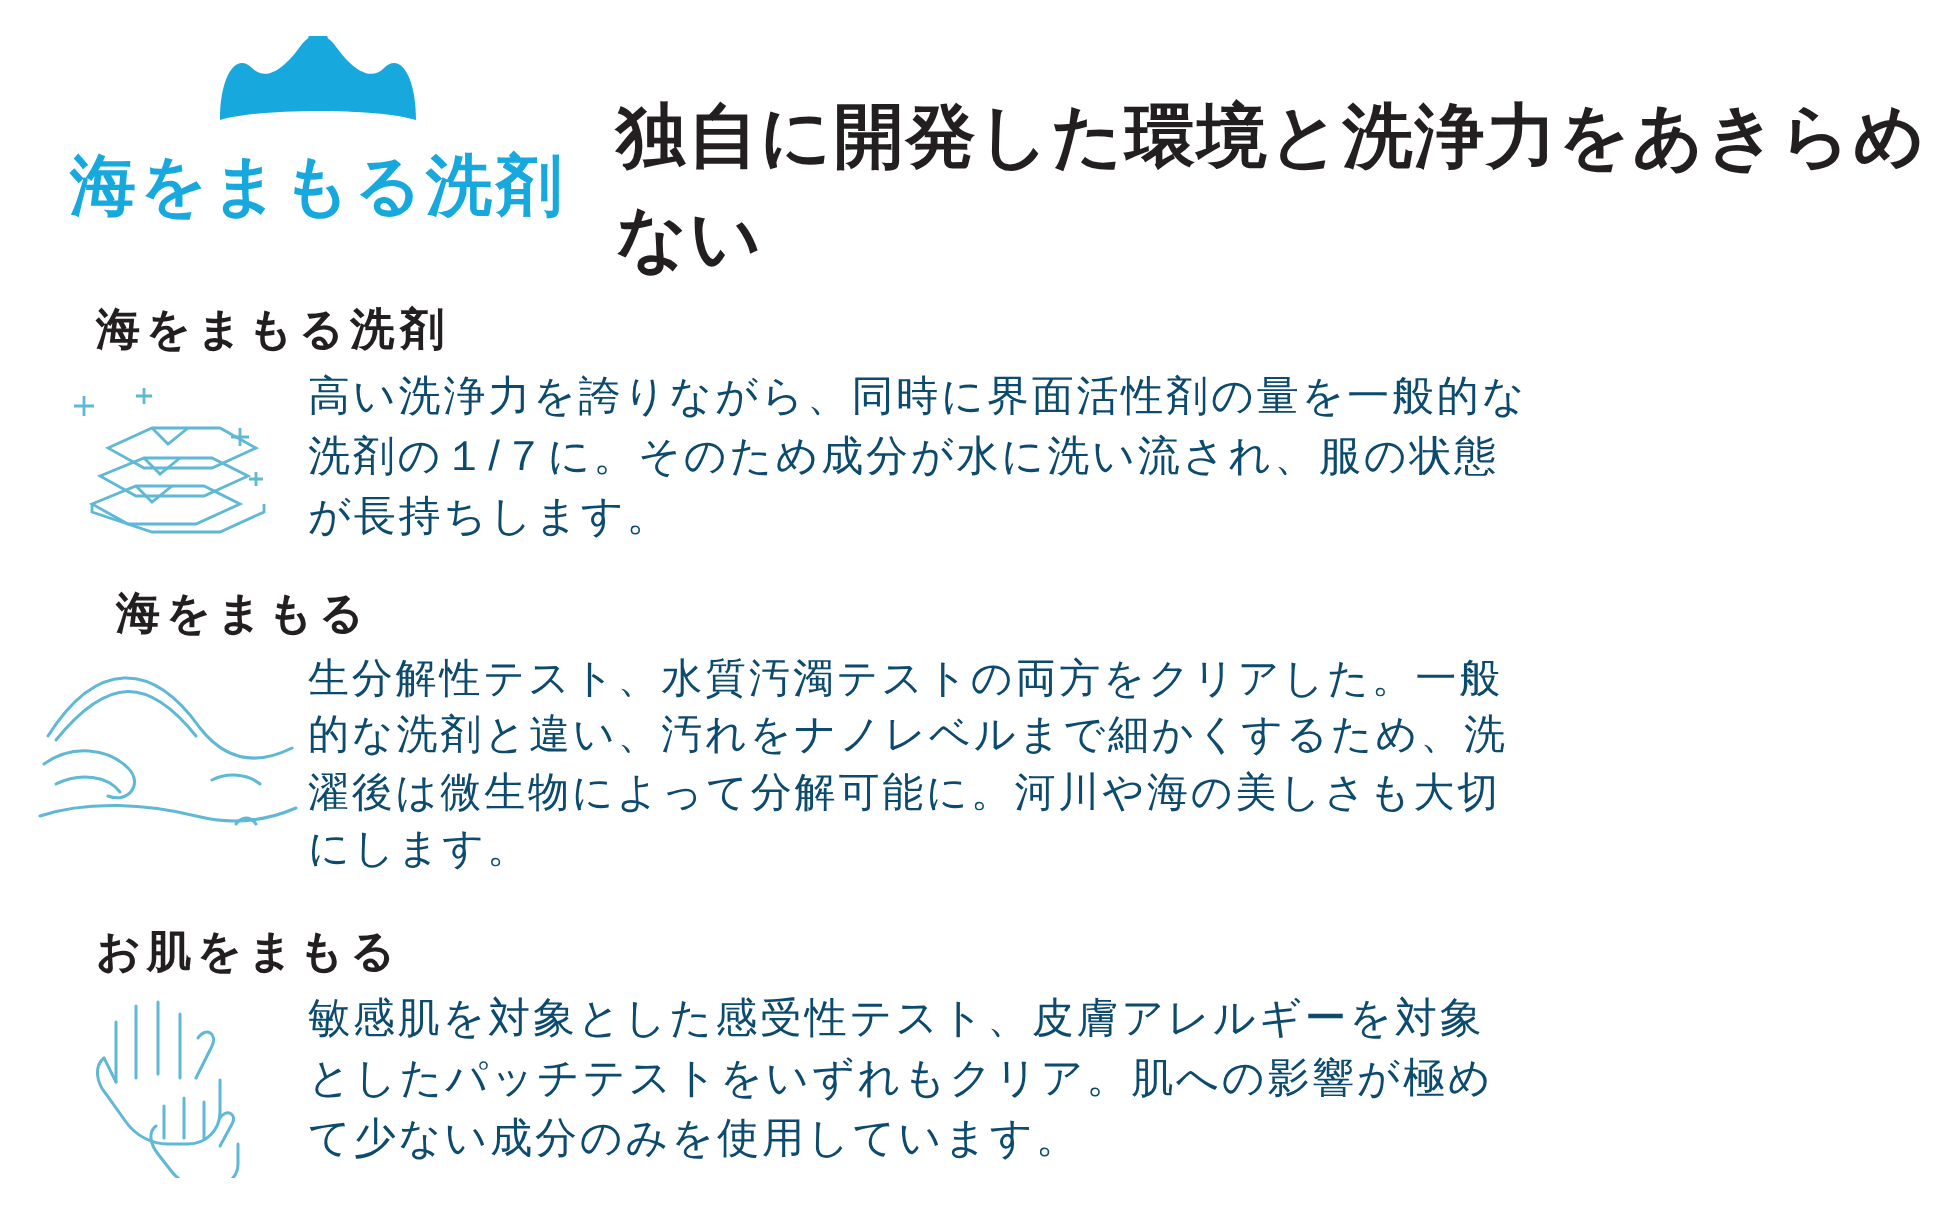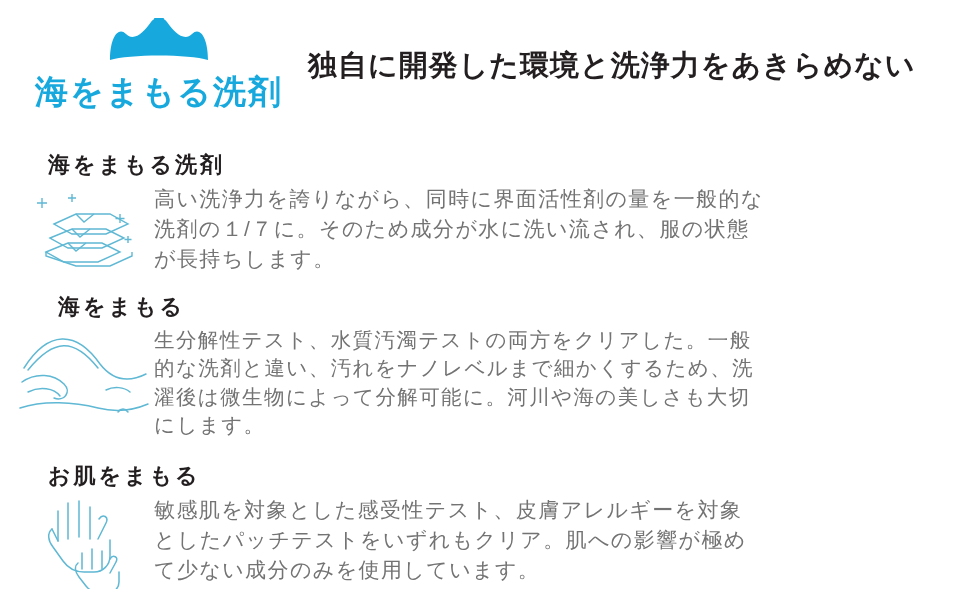--- a/index.html
+++ b/index.html
@@ -43,21 +43,21 @@
     color: #17a9dd;
     letter-spacing: 2px;
     line-height: 1.1;
     white-space: nowrap;
   }
   .headline {
     position: absolute;
     left: 300px;
     top: 44px;
     width: 665px;
-    font-size: 29px;
+    font-size: 35px;
     font-weight: bold;
     line-height: 1.45;
     letter-spacing: 1px;
     color: #231f20;
   }
   .headline .l1 { display: block; padding-left: 8px; }
   .headline .l2 { display: block; }
 
   
   .section {
@@ -83,21 +83,21 @@
     position: relative;
     display: flex;
     align-items: center;
     justify-content: center;
   }
   .sec-text {
     flex: 1;
     font-size: 21px;
     line-height: 1.42;
     letter-spacing: 1.4px;
-    color: #737373;
+    color: #0c4a6e;
     padding-top: 2px;
   }
   .sec-text p { margin: 0; }
 
   #section-clothes .sec-title { margin-left: 34px; }
   #section-skin { margin-top: 22px; }
   #section-skin .sec-title { margin-left: 34px; }
   #section-sea { margin-top: 14px; }
   #section-sea .sec-title { margin-left: 44px; }
   #section-sea .sec-text { font-size: 20.5px; line-height: 1.38; }

